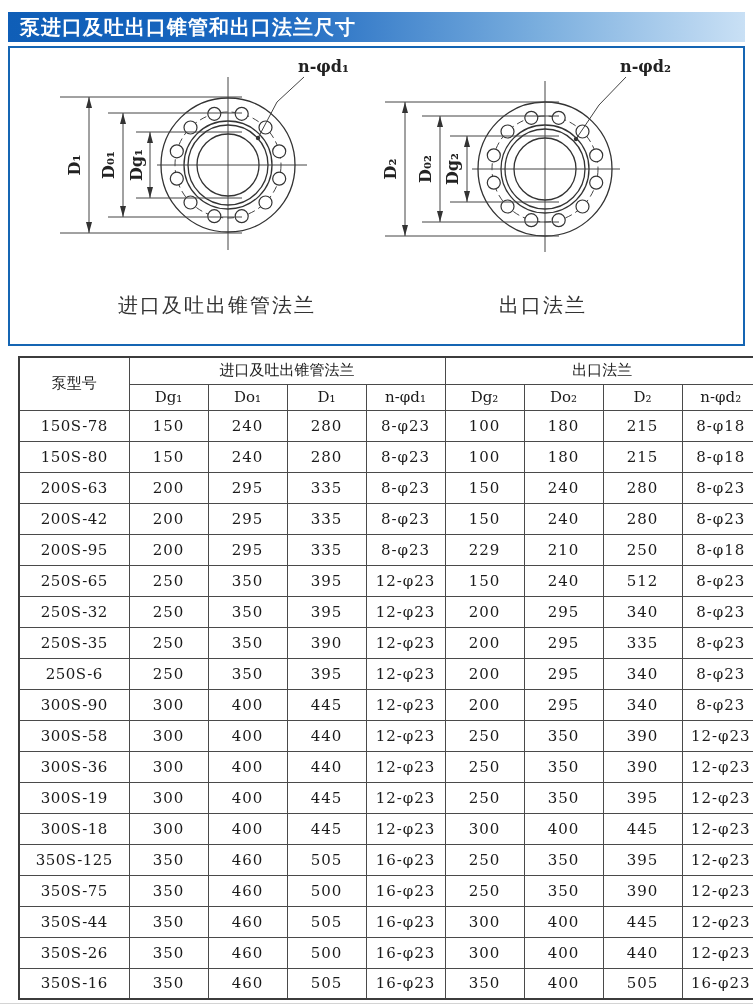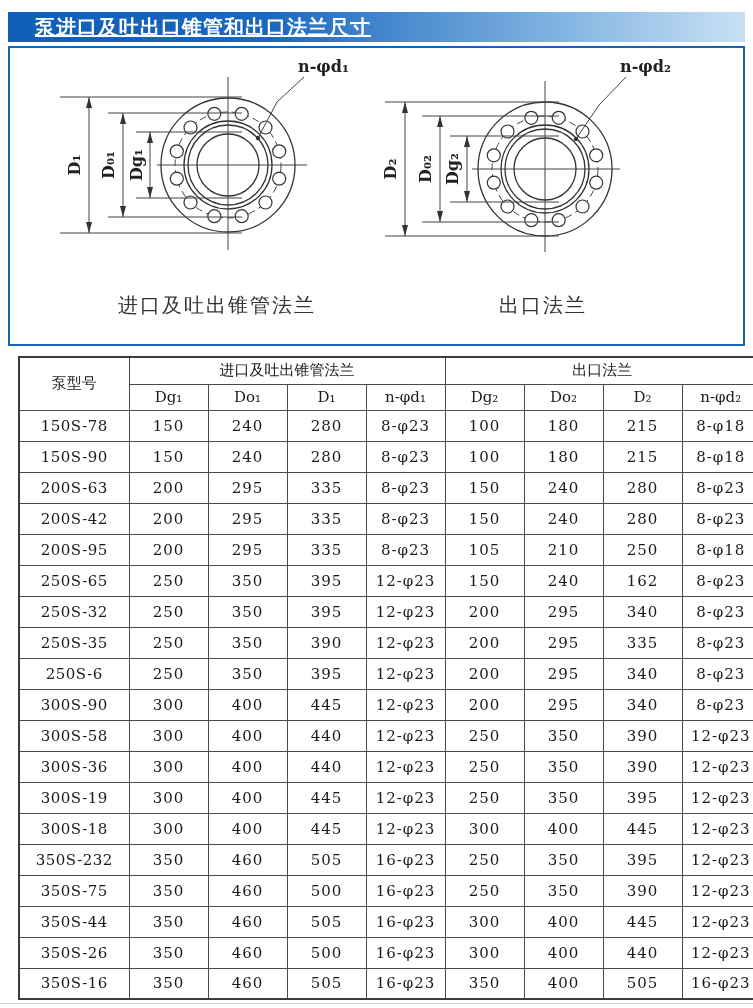--- a/index.html
+++ b/index.html
@@ -5,21 +5,21 @@
   * { margin:0; padding:0; box-sizing:border-box; }
   html,body { background:#ffffff; }
   body {
     width:753px; height:1008px; position:relative; overflow:hidden;
     font-family:"DejaVu Serif","DejaVu Sans",serif; color:#1a1a1a;
   }
   .title-bar {
     position:absolute; left:8px; top:12px; width:737px; height:30px;
     background:linear-gradient(90deg,#0f5eb7 0%,#1a67c0 35%,#7aaede 72%,#c9e0f5 100%);
     color:#ffffff; font-size:20px; font-weight:bold; line-height:30px;
-    padding-left:27px; letter-spacing:1px;text-decoration:underline;
+    padding-left:12px; letter-spacing:1px;
   }
   .diagram-panel {
     position:absolute; left:8px; top:46px; width:737px; height:300px;
     border:2px solid #1565b3; background:#ffffff;
   }
   .diagram-panel svg { display:block; position:absolute; left:0; top:2px; }
   svg text { fill:#222222; }
   .dim-label { font-size:16px; font-weight:bold; font-family:"DejaVu Serif",serif; }
   .note-label { font-size:16px; font-weight:bold; font-family:"DejaVu Serif",serif; }
   .caption { font-size:20px; fill:#333333; font-family:"DejaVu Sans",sans-serif; letter-spacing:2px; }
@@ -198,21 +198,21 @@
         <td>150</td>
         <td>240</td>
         <td>280</td>
         <td>8-φ23</td>
         <td>100</td>
         <td>180</td>
         <td>215</td>
         <td>8-φ18</td>
       </tr>
       <tr>
-        <td class="model">150S-90</td>
+        <td class="model">150S-80</td>
         <td>150</td>
         <td>240</td>
         <td>280</td>
         <td>8-φ23</td>
         <td>100</td>
         <td>180</td>
         <td>215</td>
         <td>8-φ18</td>
       </tr>
       <tr>
@@ -236,34 +236,34 @@
         <td>240</td>
         <td>280</td>
         <td>8-φ23</td>
       </tr>
       <tr>
         <td class="model">200S-95</td>
         <td>200</td>
         <td>295</td>
         <td>335</td>
         <td>8-φ23</td>
-        <td>105</td>
+        <td>229</td>
         <td>210</td>
         <td>250</td>
         <td>8-φ18</td>
       </tr>
       <tr>
         <td class="model">250S-65</td>
         <td>250</td>
         <td>350</td>
         <td>395</td>
         <td>12-φ23</td>
         <td>150</td>
         <td>240</td>
-        <td>162</td>
+        <td>512</td>
         <td>8-φ23</td>
       </tr>
       <tr>
         <td class="model">250S-32</td>
         <td>250</td>
         <td>350</td>
         <td>395</td>
         <td>12-φ23</td>
         <td>200</td>
         <td>295</td>
@@ -341,21 +341,21 @@
         <td>300</td>
         <td>400</td>
         <td>445</td>
         <td>12-φ23</td>
         <td>300</td>
         <td>400</td>
         <td>445</td>
         <td>12-φ23</td>
       </tr>
       <tr>
-        <td class="model">350S-232</td>
+        <td class="model">350S-125</td>
         <td>350</td>
         <td>460</td>
         <td>505</td>
         <td>16-φ23</td>
         <td>250</td>
         <td>350</td>
         <td>395</td>
         <td>12-φ23</td>
       </tr>
       <tr>

